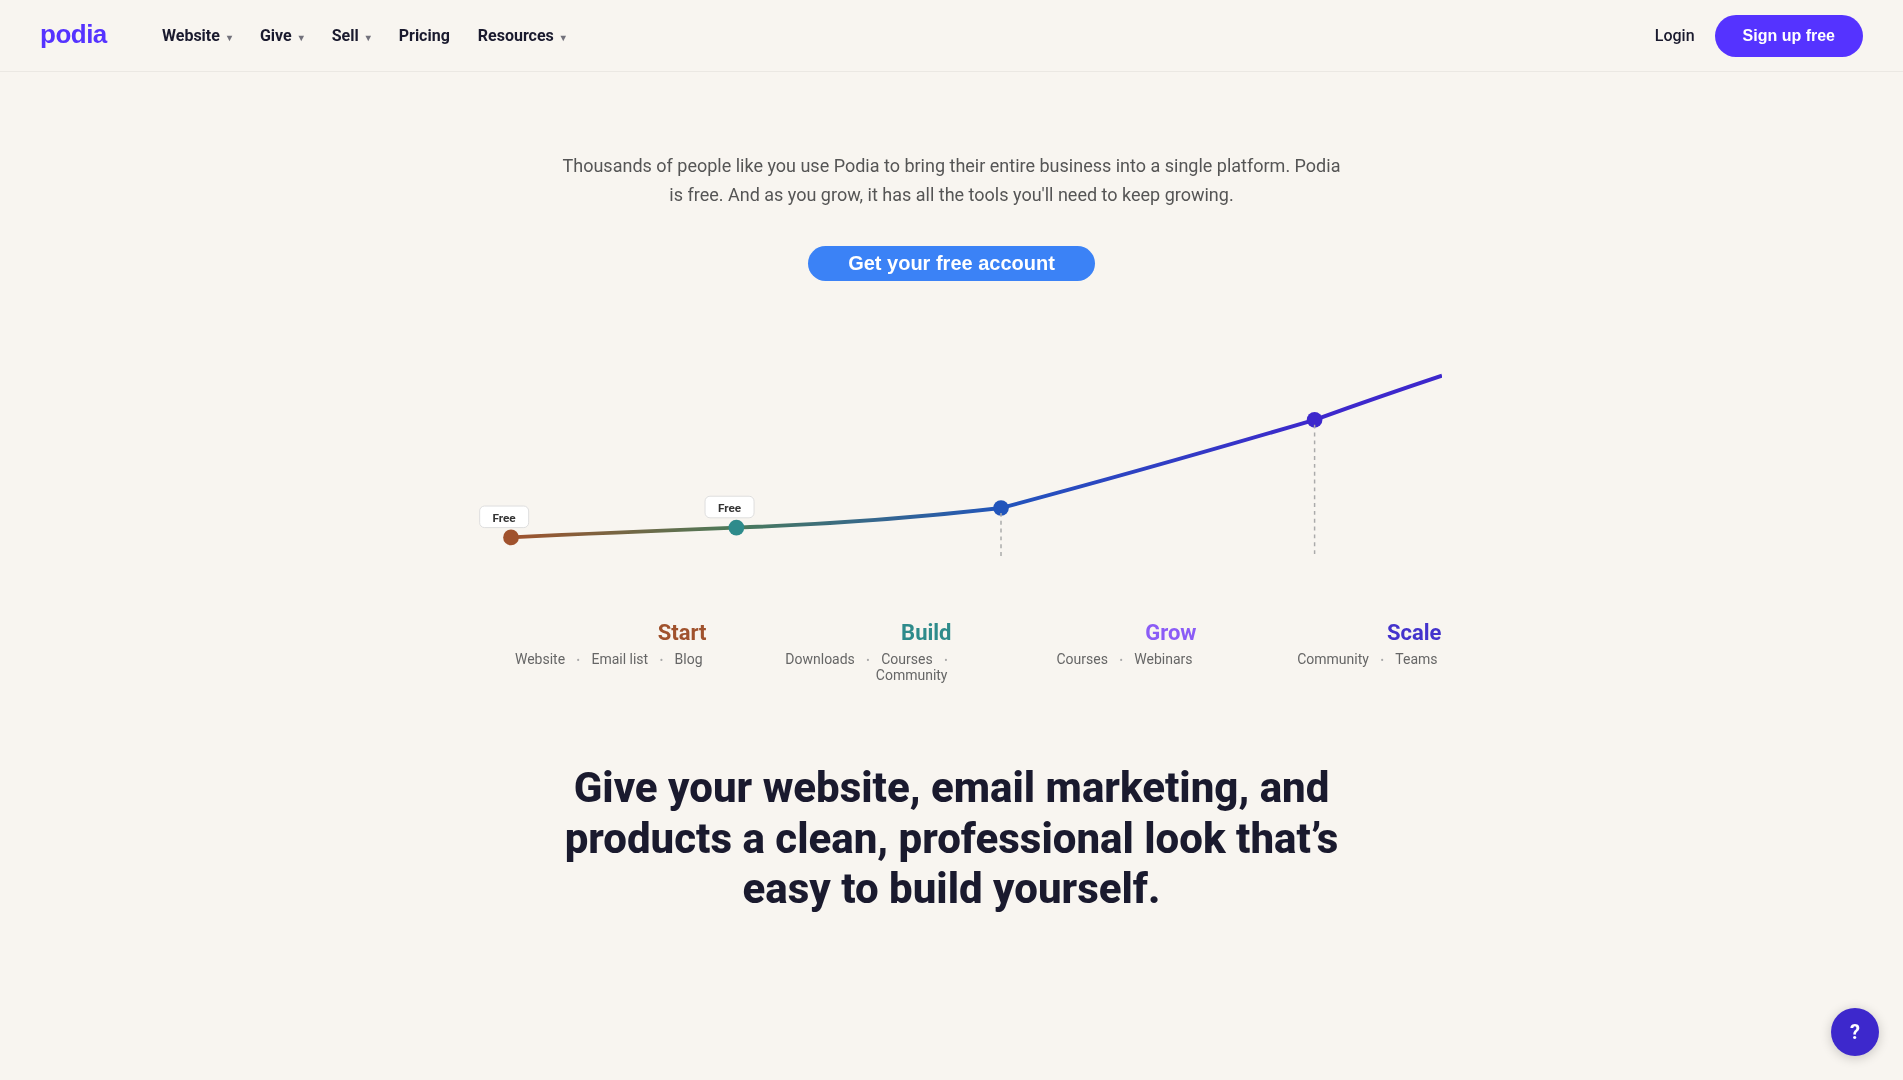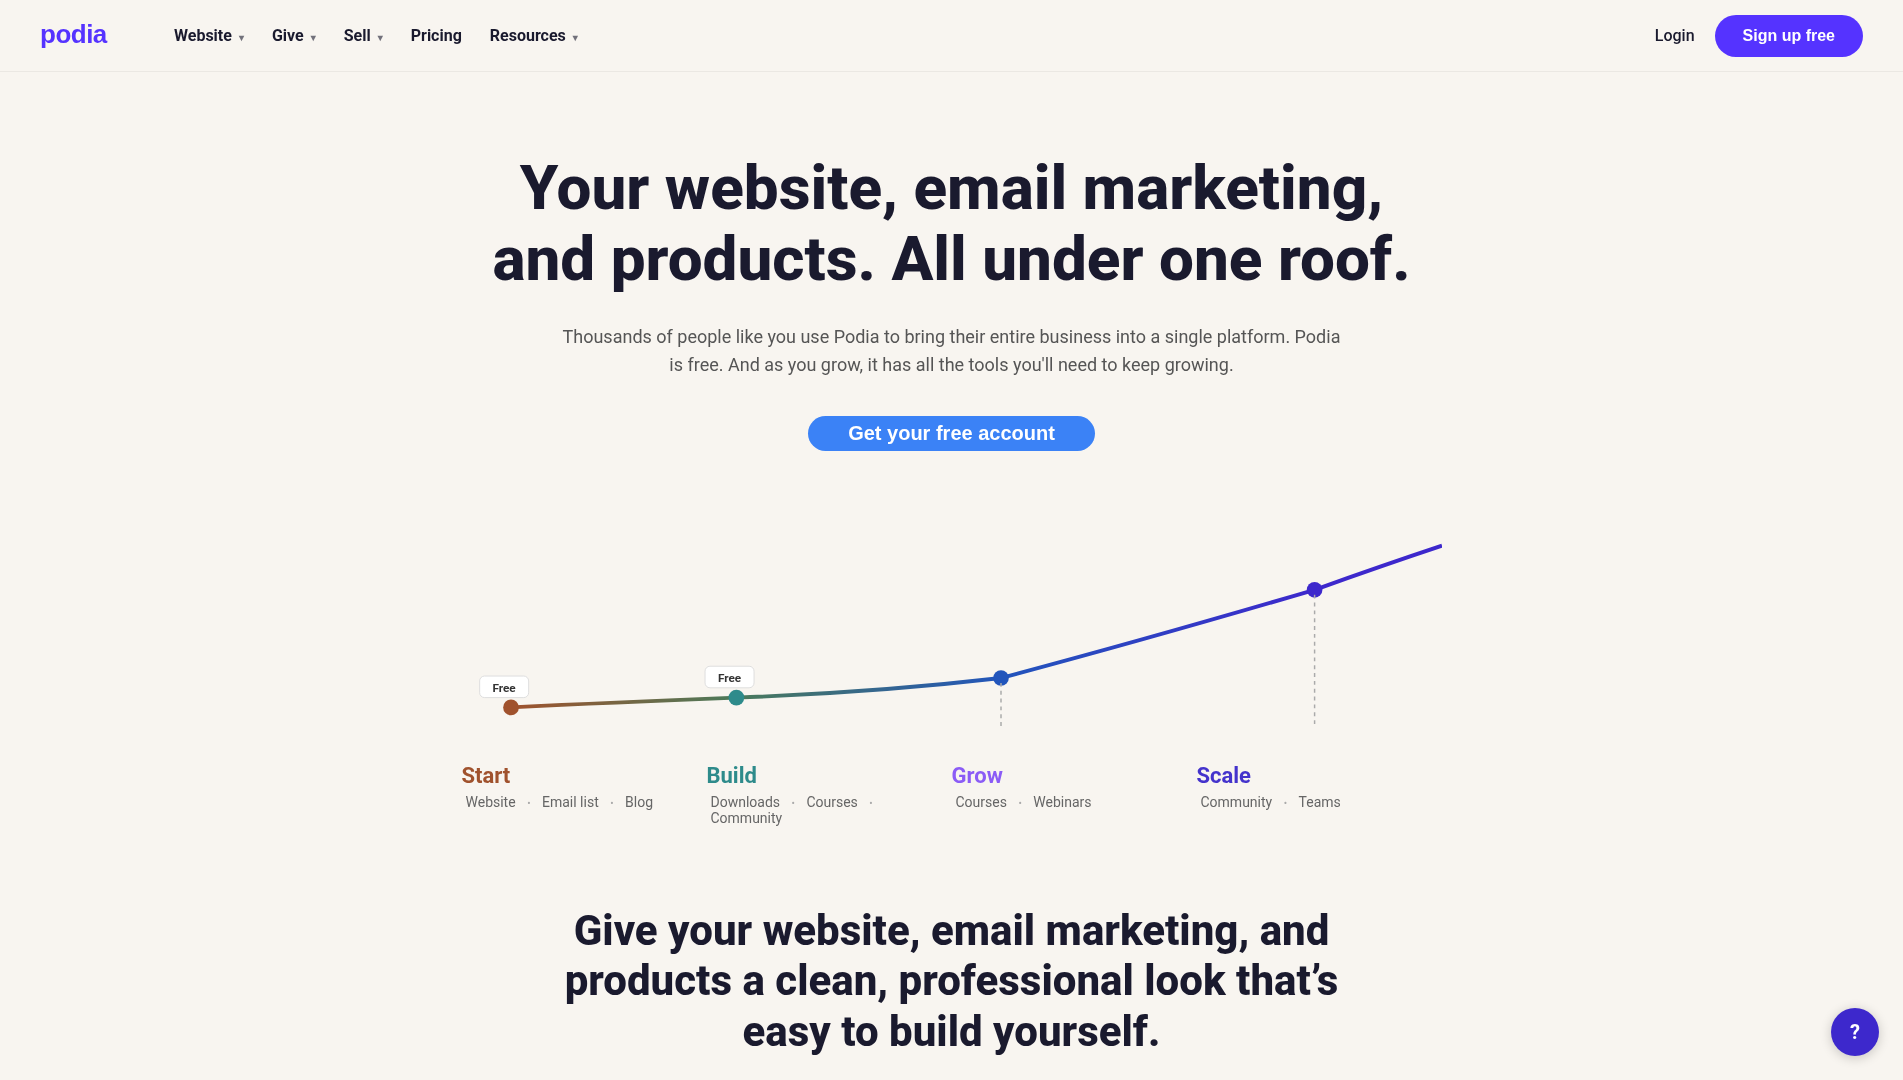--- a/index.html
+++ b/index.html
@@ -15,21 +15,21 @@
       align-items: center;
       justify-content: space-between;
       padding: 0 40px;
       height: 72px;
       background: #f8f5f0;
       border-bottom: 1px solid rgba(0,0,0,0.05);
     }
     .nav-left {
       display: flex;
       align-items: center;
-      gap: 44px;
+      gap: 32px;
     }
     .logo {
       font-size: 26px;
       font-weight: 800;
       color: #5533ff;
       letter-spacing: -0.5px;
     }
     .nav-links {
       display: flex;
       align-items: center;
@@ -119,22 +119,23 @@
     
     .steps-row {
       display: flex;
       justify-content: space-between;
       padding: 0 60px;
       max-width: 1100px;
       margin: 0 auto;
       margin-top: 12px;
     }
     .step {
-      text-align: left;
+      text-align: right;
       flex: 1;
+      margin-top: 28px;
     }
     .step-title {
       font-size: 22px;
       font-weight: 700;
       margin-bottom: 6px;
     }
     .step-items {
       font-size: 14px;
       color: #666;
     }
@@ -228,21 +229,20 @@
       </li>
     </ul>
   </div>
   <div class="nav-right">
     <a href="#" class="login-link">Login</a>
     <button class="signup-btn">Sign up free</button>
   </div>
 </nav>
 
 <div class="hero">
-  <h1>Your website, email marketing, and products. All under one roof.</h1>
   <p>Thousands of people like you use Podia to bring their entire business into a single platform. Podia is free. And as you grow, it has all the tools you'll need to keep growing.</p>
   <button class="cta-btn">Get your free account</button>
 </div>
 
 <div class="chart-section">
   <div class="chart-svg-container">
     <svg viewBox="0 0 1000 220" width="100%" preserveAspectRatio="none">
 
       <defs>
         <linearGradient id="grad1" x1="0%" y1="0%" x2="100%" y2="0%">

